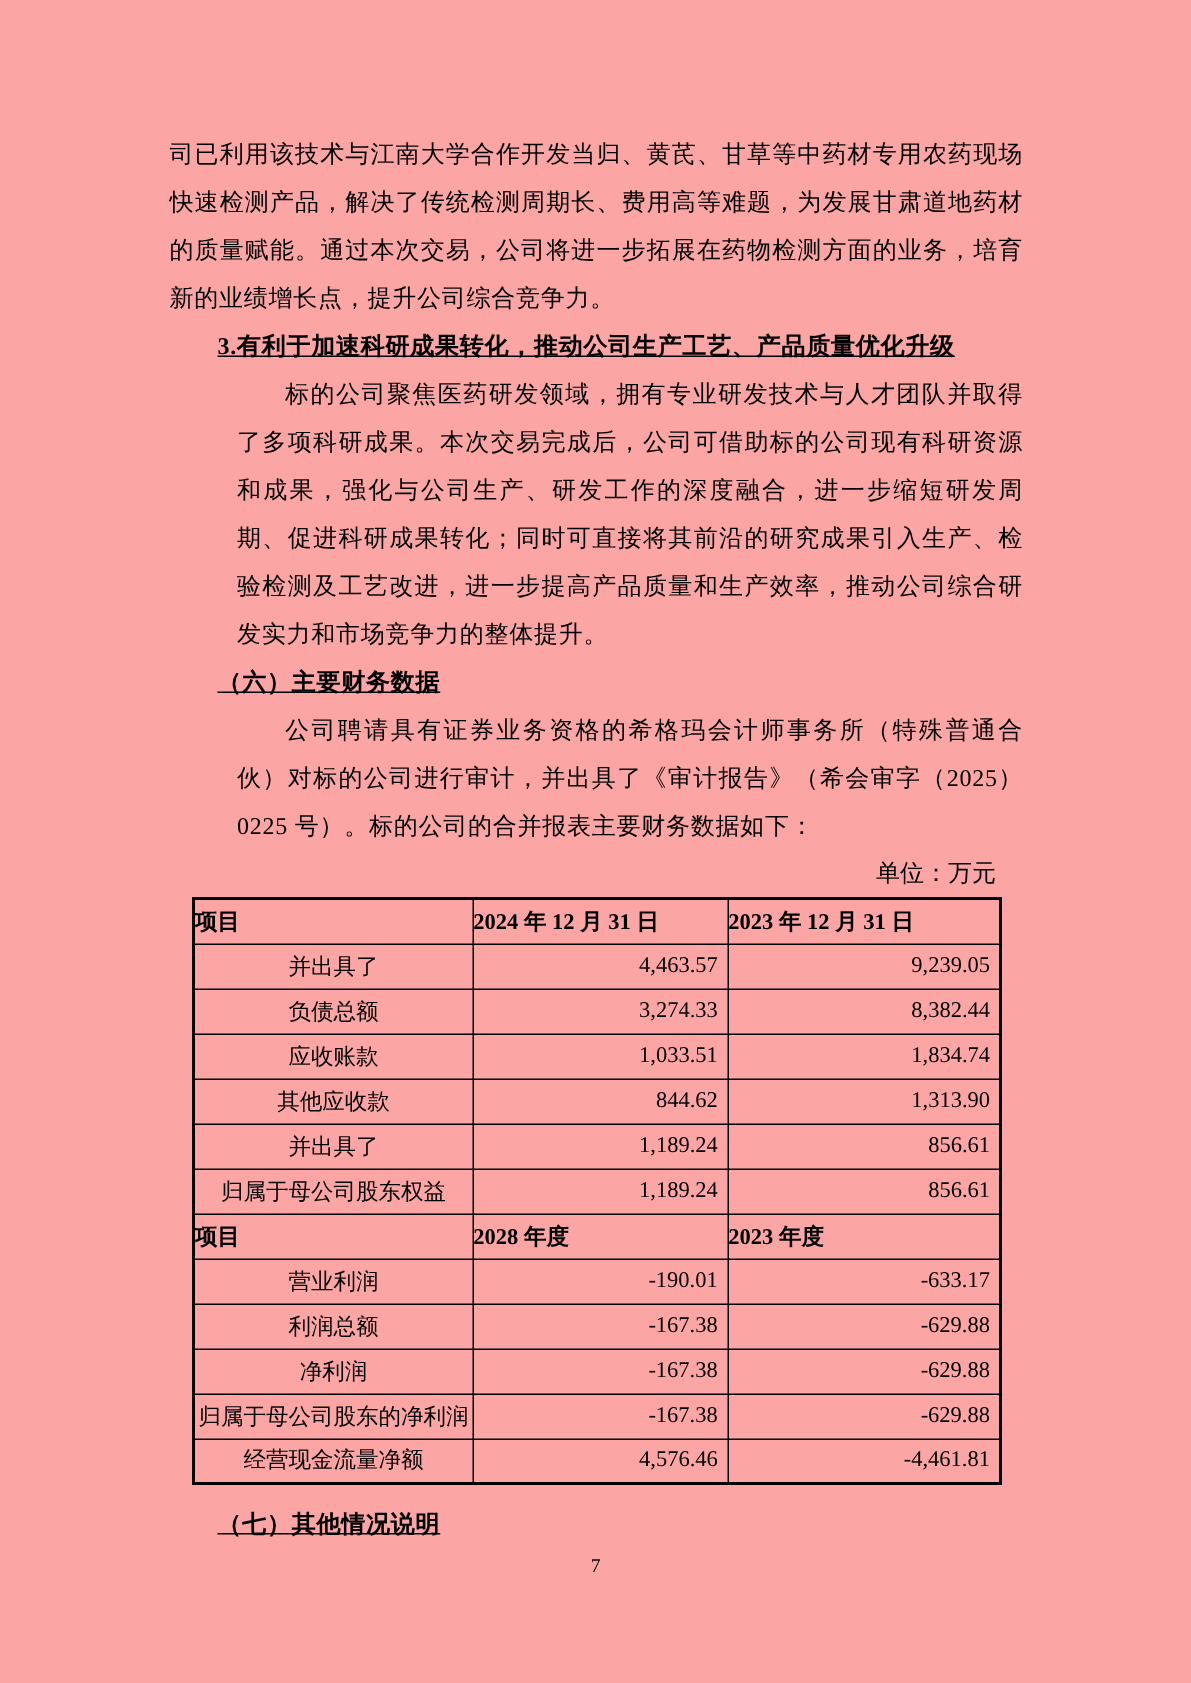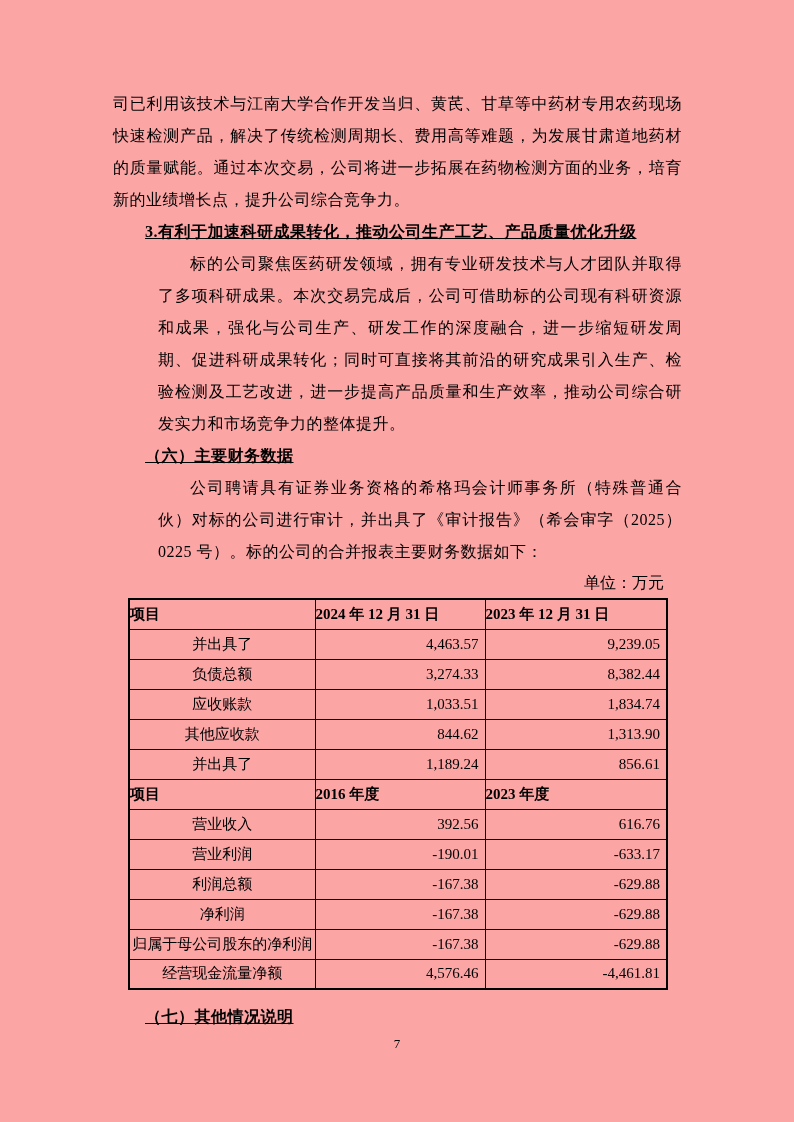--- a/index.html
+++ b/index.html
@@ -115,28 +115,28 @@
           <td class="c-label">其他应收款</td>
           <td class="c-num">844.62</td>
           <td class="c-num">1,313.90</td>
         </tr>
         <tr>
           <td class="c-label">并出具了</td>
           <td class="c-num">1,189.24</td>
           <td class="c-num">856.61</td>
         </tr>
         <tr>
-          <th>项目</th>
-          <th>2016 年度</th>
-          <th>2023 年度</th>
+          <td class="c-label">归属于母公司股东权益</td>
+          <td class="c-num">1,189.24</td>
+          <td class="c-num">856.61</td>
         </tr>
         <tr>
-          <td class="c-label">营业收入</td>
-          <td class="c-num">392.56</td>
-          <td class="c-num">616.76</td>
+          <th>项目</th>
+          <th>2028 年度</th>
+          <th>2023 年度</th>
         </tr>
         <tr>
           <td class="c-label">营业利润</td>
           <td class="c-num">-190.01</td>
           <td class="c-num">-633.17</td>
         </tr>
         <tr>
           <td class="c-label">利润总额</td>
           <td class="c-num">-167.38</td>
           <td class="c-num">-629.88</td>

